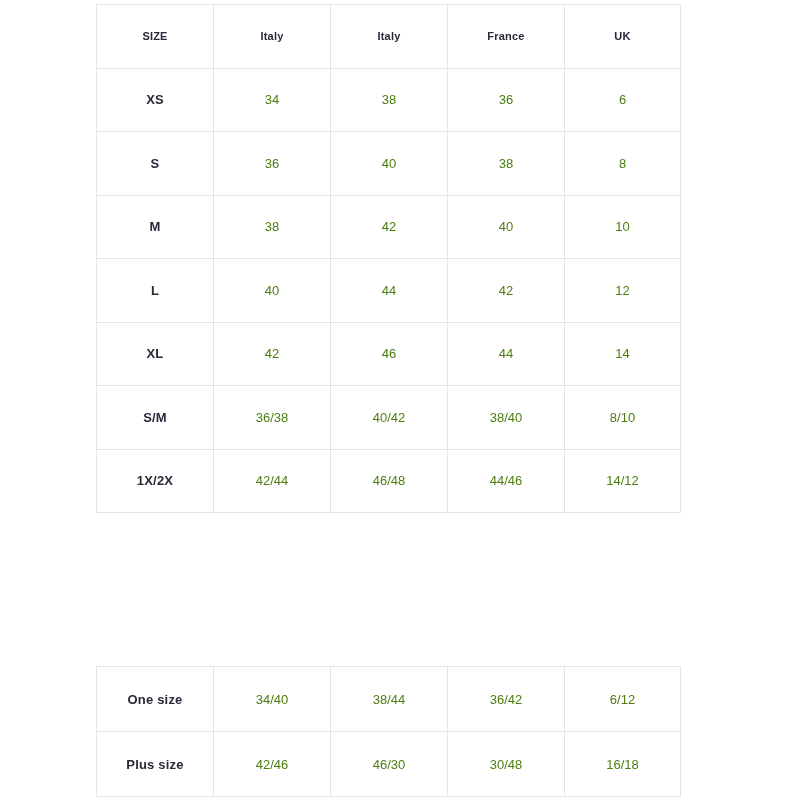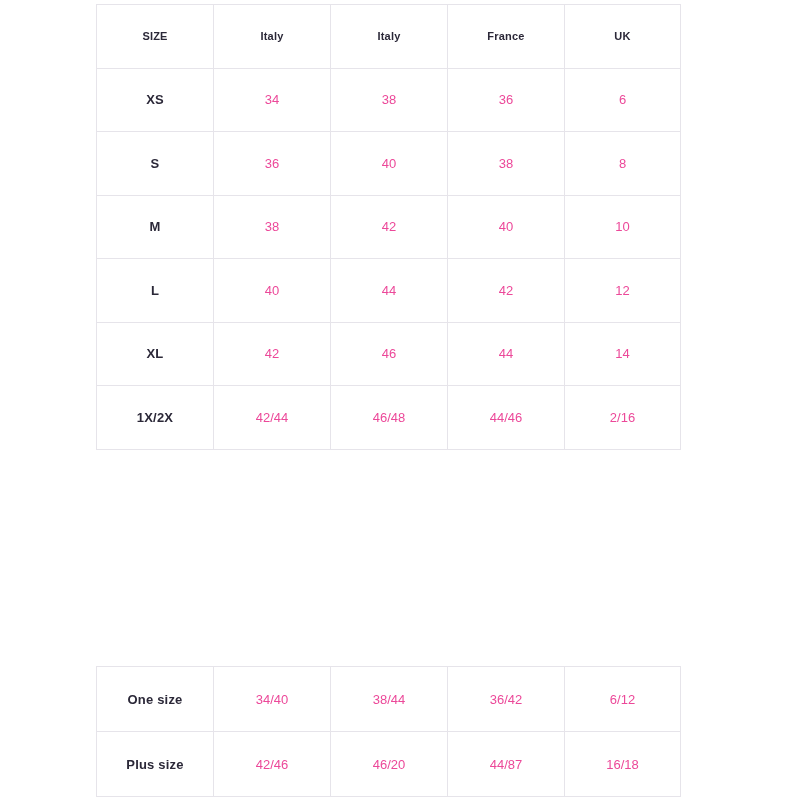--- a/index.html
+++ b/index.html
@@ -54,21 +54,21 @@
     font-weight: bold;
     font-size: 11px;
     letter-spacing: 0.2px;
   }
   table.size-table tbody td.rowhead {
     font-weight: bold;
     letter-spacing: 0.2px;
   }
   table.size-table tbody td.val {
     font-weight: normal;
-    color: #ec4899;
+    color: #4d7c0f;
   }
   .secondary table.size-table td {
     height: 64px;
     margin-top: 8px;
   }
 </style>
 </head>
 <body>
 
 <div class="page">
@@ -121,25 +121,32 @@
           <td class="val">12</td>
         </tr>
         <tr>
           <td class="rowhead">XL</td>
           <td class="val">42</td>
           <td class="val">46</td>
           <td class="val">44</td>
           <td class="val">14</td>
         </tr>
         <tr>
+          <td class="rowhead">S/M</td>
+          <td class="val">36/38</td>
+          <td class="val">40/42</td>
+          <td class="val">38/40</td>
+          <td class="val">8/10</td>
+        </tr>
+        <tr>
           <td class="rowhead">1X/2X</td>
           <td class="val">42/44</td>
           <td class="val">46/48</td>
           <td class="val">44/46</td>
-          <td class="val">2/16</td>
+          <td class="val">14/12</td>
         </tr>
       </tbody>
     </table>
   </div>
 
   <div class="table-wrap secondary">
     <table class="size-table">
       <colgroup>
         <col class="c0">
           <col class="c1">
@@ -151,21 +158,21 @@
         <tr>
           <td class="rowhead">One size</td>
           <td class="val">34/40</td>
           <td class="val">38/44</td>
           <td class="val">36/42</td>
           <td class="val">6/12</td>
         </tr>
         <tr>
           <td class="rowhead">Plus size</td>
           <td class="val">42/46</td>
-          <td class="val">46/20</td>
-          <td class="val">44/87</td>
+          <td class="val">46/30</td>
+          <td class="val">30/48</td>
           <td class="val">16/18</td>
         </tr>
       </tbody>
     </table>
   </div>
 
 </div>
 
 </body></html>

